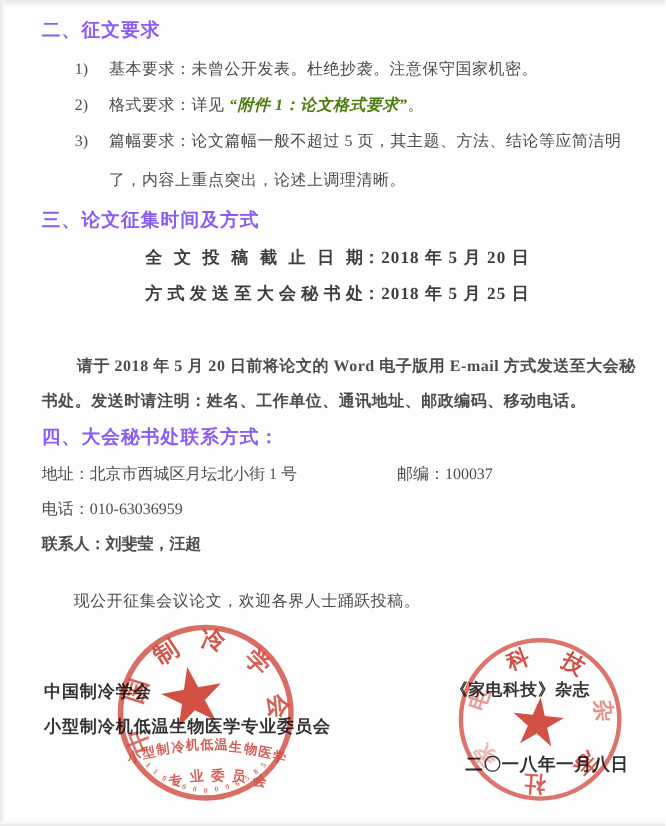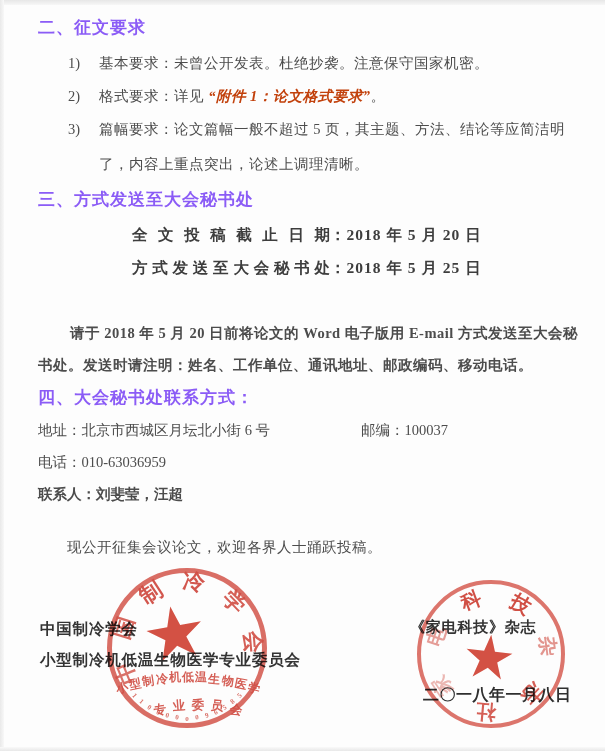--- a/index.html
+++ b/index.html
@@ -19,21 +19,21 @@
   
   .scan-edge-top{position:absolute;left:0;top:0;width:605px;height:5px;background:linear-gradient(#e7e7e7,#f7f7f7);}
   .scan-edge-left{position:absolute;left:0;top:0;width:4px;height:751px;background:linear-gradient(90deg,#e9e9e9,#f8f8f8);}
   .scan-edge-bottom{position:absolute;left:0;bottom:0;width:605px;height:4px;background:linear-gradient(#f9f9f9,#e8e8e8);}
 
   .abs{position:absolute;}
   .heading{font-size:17px;font-weight:bold;color:#8b5cf6;letter-spacing:1px;white-space:nowrap;}
   .item-row{display:flex;font-size:14.5px;color:#4c4c4c;line-height:35px;}
   .item-num{width:31px;flex:none;}
   .item-text{width:482px;letter-spacing:0.5px;}
-  .item-em{font-weight:bold;font-style:italic;color:#c2410c;}
+  .item-em{font-weight:bold;font-style:italic;color:#4d7c0f;}
 
   .deadline-line{font-size:15.5px;font-weight:bold;color:#3d3d3d;line-height:33px;white-space:nowrap;}
   .deadline-label{display:inline-block;width:198px;text-align:justify;text-align-last:justify;vertical-align:bottom;}
   .deadline-value{letter-spacing:1px;}
 
   .para{font-size:14.5px;color:#4c4c4c;line-height:32px;letter-spacing:0.5px;text-align:justify;}
   .indent{text-indent:32px;font-weight:bold;}
 
   .contact-row{font-size:14.5px;color:#4c4c4c;white-space:nowrap;}
   .contact-right{position:absolute;left:323px;top:0;}
@@ -75,37 +75,37 @@
   <div class="abs item-row" style="left:68px;top:79px;">
     <span class="item-num">2)</span>
     <span class="item-text"><span>格式要求：详见 </span><span class="item-em">“附件 1：论文格式要求”</span><span>。</span></span>
   </div>
 
   <div class="abs item-row" style="left:68px;top:112px;">
     <span class="item-num">3)</span>
     <span class="item-text"><span>篇幅要求：论文篇幅一般不超过 5 页，其主题、方法、结论等应简洁明了，内容上重点突出，论述上调理清晰。</span><span class="item-em"></span><span></span></span>
   </div>
 
-  <div class="abs heading" style="left:38px;top:188px;">三、方式发送至大会秘书处</div>
+  <div class="abs heading" style="left:38px;top:188px;">三、论文征集时间及方式</div>
 
   <div class="abs" style="left:132px;top:218px;">
     <div class="deadline-line">
       <span class="deadline-label">全文投稿截止日期</span><span class="deadline-value">：2018 年 5 月 20 日</span>
     </div>
     <div class="deadline-line">
       <span class="deadline-label">方式发送至大会秘书处</span><span class="deadline-value">：2018 年 5 月 25 日</span>
     </div>
   </div>
 
   <div class="abs para indent" style="left:38px;top:317px;width:540px;">请于 2018 年 5 月 20 日前将论文的 Word 电子版用 E-mail 方式发送至大会秘书处。发送时请注明：姓名、工作单位、通讯地址、邮政编码、移动电话。</div>
 
   <div class="abs heading" style="left:38px;top:386px;">四、大会秘书处联系方式：</div>
 
   <div class="abs contact-row" style="left:38px;top:421px;width:540px;">
-    <span>地址：</span><span>北京市西城区月坛北小街 6 号</span>
+    <span>地址：</span><span>北京市西城区月坛北小街 1 号</span>
     <span class="contact-right"><span>邮编：</span><span>100037</span></span>
   </div>
 
   <div class="abs contact-row" style="left:38px;top:453px;width:540px;">
     <span>电话：</span><span>010-63036959</span>
   </div>
 
   <div class="abs contact-row" style="left:38px;top:485px;font-weight:bold;">
     <span>联系人：</span><span>刘斐莹，汪超</span>
   </div>

